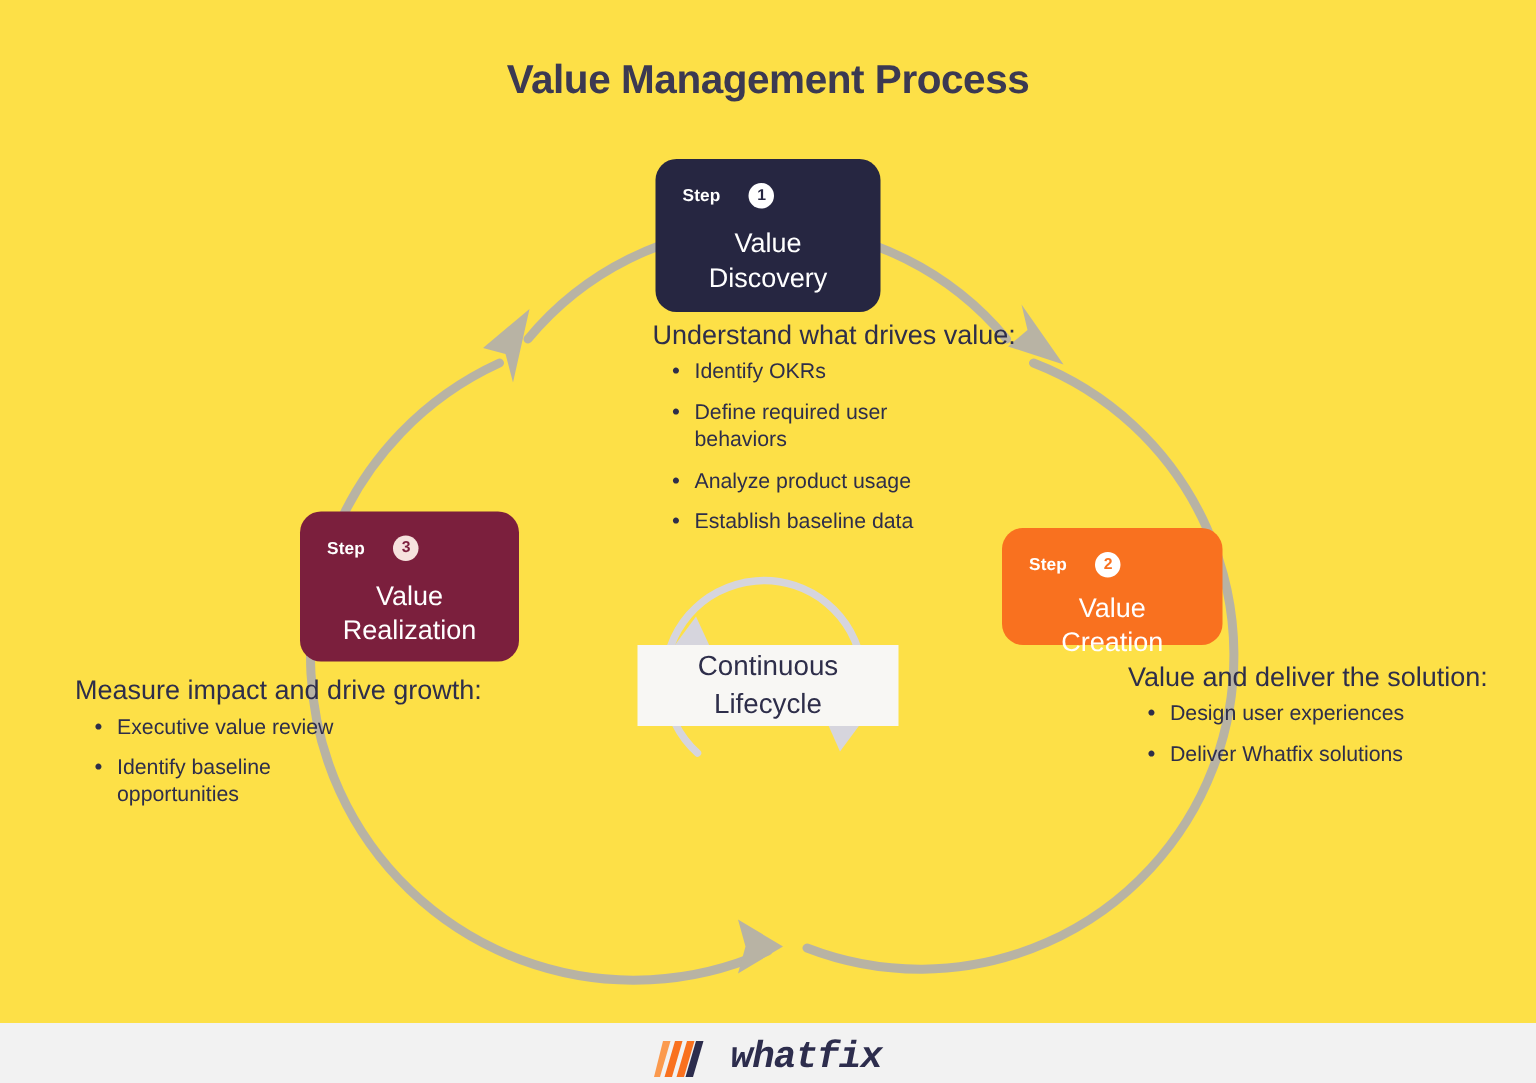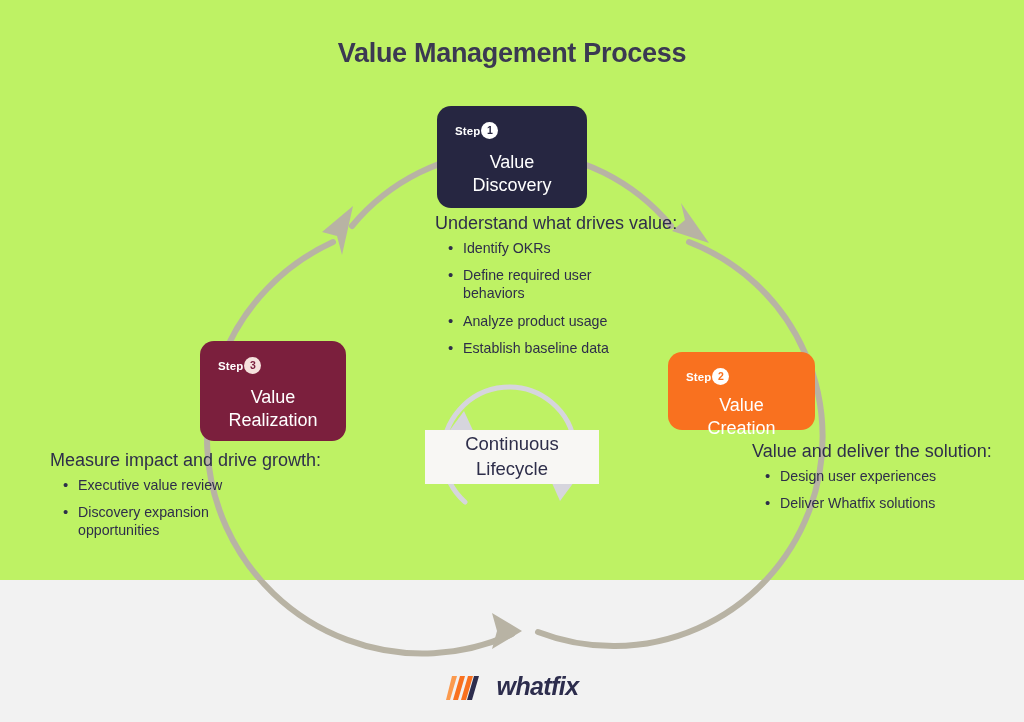--- a/index.html
+++ b/index.html
@@ -8,22 +8,22 @@
     width: 1024px;
     height: 722px;
     background: #f2f2f2;
     font-family: "Liberation Sans", sans-serif;
     overflow: hidden;
   }
 
   #stage {
     position: relative;
     width: 1024px;
-    height: 580px;
-    background: #bef264;
+    height: 682px;
+    background: #fde047;
   }
 
   
   #page-title {
     position: absolute;
     top: 38px;
     left: 0;
     width: 1024px;
     text-align: center;
     font-size: 27px;
@@ -44,21 +44,21 @@
   
   .step-card {
     position: absolute;
     border-radius: 14px;
     padding: 16px 18px 18px 18px;
     color: #ffffff;
   }
   .step-row {
     display: flex;
     align-items: center;
-    gap: 1px;
+    gap: 19px;
     margin-bottom: 12px;
   }
   .step-word {
     font-size: 11.5px;
     font-weight: bold;
     letter-spacing: 0.1px;
   }
   .step-badge {
     width: 17px;
     height: 17px;
@@ -157,26 +157,27 @@
     color: #2e2e4a;
     background: #f8f7f4;
     padding: 2px 0;
     white-space: pre-line;
   }
 
   
   #footer-logo {
     position: absolute;
     left: 0;
-    top: 672px;
+    top: 690px;
     width: 1024px;
     display: flex;
     align-items: center;
     justify-content: center;
     gap: 17px;
+    font-family: Liberation Mono, monospace;
   }
   #logo-mark { width: 34px; height: 26px; display: block; }
   #logo-word {
     font-size: 25px;
     font-weight: bold;
     font-style: italic;
     color: #2d2d4d;
     letter-spacing: -0.6px;
   }
 </style>
@@ -244,21 +245,21 @@
     <ul>
       <li>Design user experiences</li>
       <li>Deliver Whatfix solutions</li>
     </ul>
   </div>
 
   <div class="desc" id="desc-step3">
     <div class="desc-head">Measure impact and drive growth:</div>
     <ul>
       <li>Executive value review</li>
-      <li style="white-space:pre-line">Discovery expansion
+      <li style="white-space:pre-line">Identify baseline
 opportunities</li>
     </ul>
   </div>
 
   <div id="center-group">
     <svg id="center-svg" viewBox="0 0 162 162">
       <path d="M 34 128 A 66 66 0 1 1 130 120" fill="none" stroke="#d6d5dd" stroke-width="5" stroke-linecap="round"></path>
 
       <polygon points="117,100 146,104 129,127" fill="#d6d5dd"></polygon>
 

